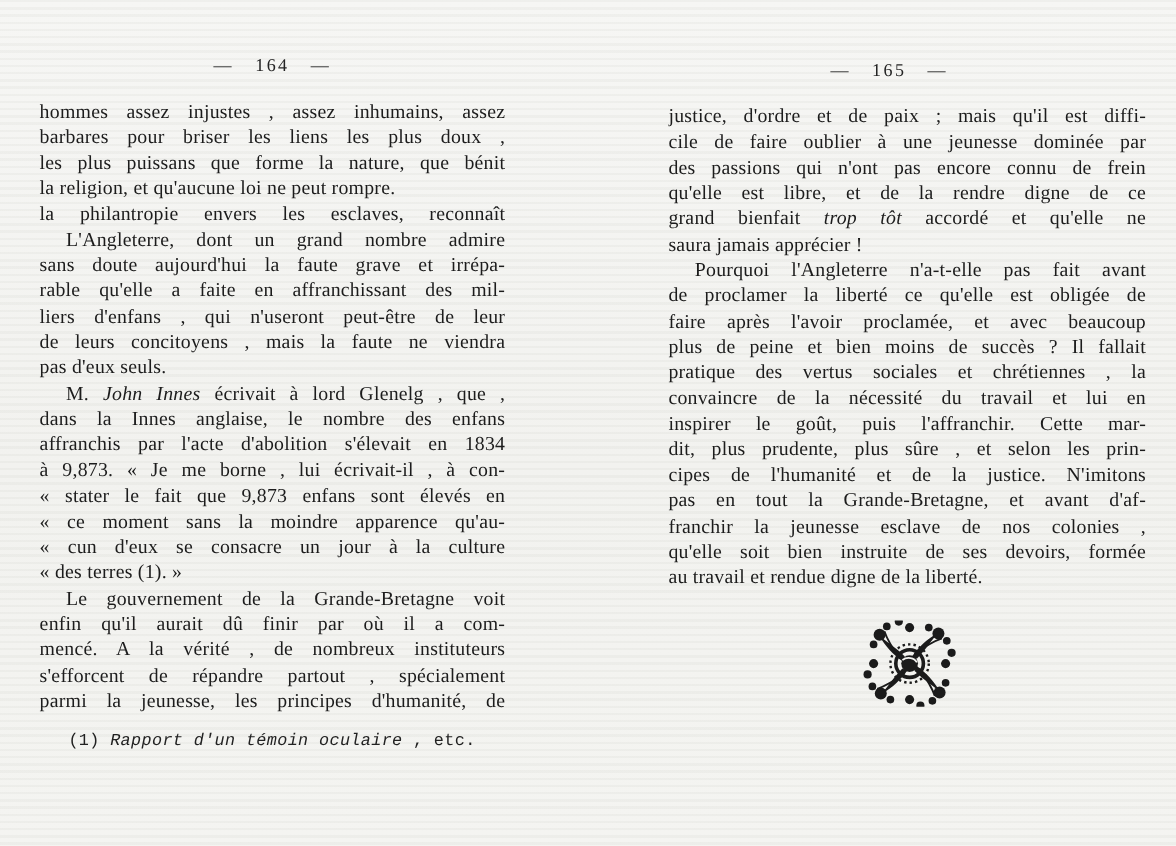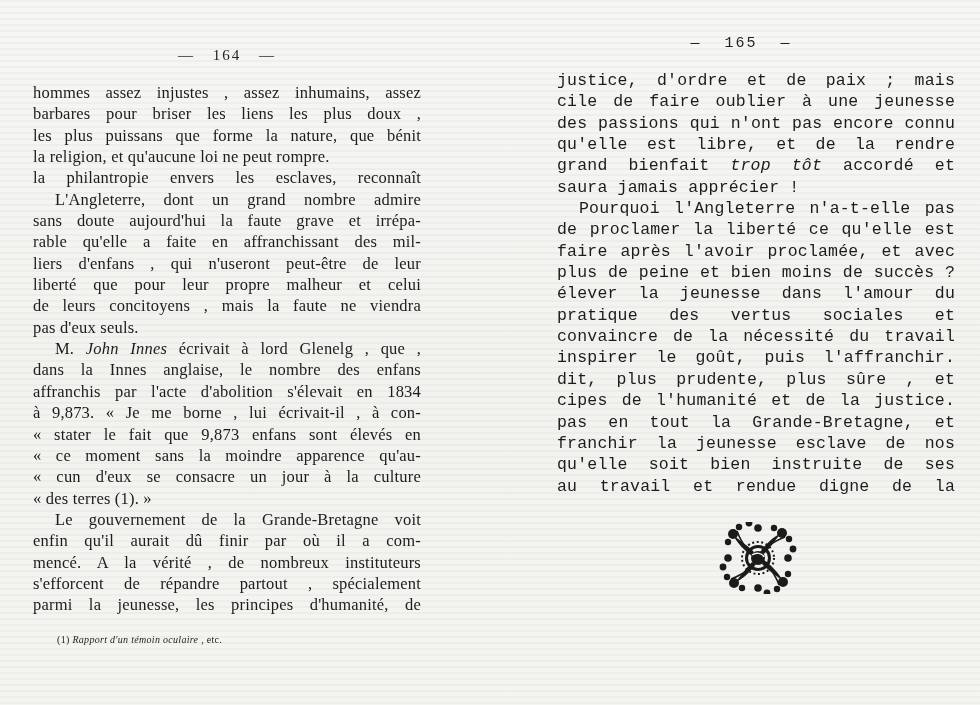--- a/index.html
+++ b/index.html
@@ -6,56 +6,55 @@
   body{
     width:980px;height:705px;position:relative;overflow:hidden;
     background:
       repeating-linear-gradient(180deg, rgba(196,198,190,0.14) 0 2px, rgba(255,255,255,0) 2px 6px),
       linear-gradient(180deg,#f6f6f4 0%,#f2f2ef 55%,#f4f4f1 100%);
     font-family:"Liberation Serif","DejaVu Serif",serif;
     color:#1c1c1c;
   }
   .page{position:absolute;}
   #page-left{left:33px;top:46px;width:388px;}
-  #page-right{left:557px;top:34px;width:398px;font-family:Liberation Mono, monospace;}
+  #page-right{left:557px;top:50px;width:398px;}
   .pg-header{
     text-align:center;font-size:15px;line-height:19px;
     letter-spacing:2px;word-spacing:12px;margin-bottom:17px;color:#242424;
   }
   #page-right .pg-header{position:relative;left:-15px;}
   .line{
     font-size:16.5px;line-height:21.35px;height:21.35px;
     text-align:justify;text-align-last:justify;
     letter-spacing:0.2px;overflow:hidden;
   }
   .line.par-end{text-align-last:left;}
   .line.indent{padding-left:22px;}
   .footnote{
     margin-top:15px;padding-left:24px;
-    font-size:10px;line-height:18px;letter-spacing:0.3px;color:#222;
+    font-size:14px;line-height:18px;letter-spacing:0.3px;color:#222;font-family:Liberation Mono, monospace;
   }
   .ornament{margin-top:25px;margin-left:161px;width:80px;height:72px;}
   .ornament svg{display:block;}
 </style>
 </head>
 <body>
 
 <div class="page" id="page-left">
   <div class="pg-header">— 164 —</div>
   <div>
       <div class="line"><span>hommes assez injustes , assez inhumains, assez</span></div>
       <div class="line"><span>barbares pour briser les liens les plus doux ,</span></div>
       <div class="line"><span>les plus puissans que forme la nature, que bénit</span></div>
       <div class="line par-end"><span>la religion, et qu'aucune loi ne peut rompre.</span></div>
       <div class="line"><span>la philantropie envers les esclaves, reconnaît</span></div>
       <div class="line indent"><span>L'Angleterre, dont un grand nombre admire</span></div>
       <div class="line"><span>sans doute aujourd'hui la faute grave et irrépa-</span></div>
       <div class="line"><span>rable qu'elle a faite en affranchissant des mil-</span></div>
       <div class="line"><span>liers d'enfans , qui n'useront peut-être de leur</span></div>
-      <div class="line"><span>liberté que pour leur propre malheur et celui</span></div>
       <div class="line"><span>de leurs concitoyens , mais la faute ne viendra</span></div>
       <div class="line par-end"><span>pas d'eux seuls.</span></div>
       <div class="line indent"><span>M. </span><i>John Innes</i><span> écrivait à lord Glenelg , que ,</span></div>
       <div class="line"><span>dans la Innes anglaise, le nombre des enfans</span></div>
       <div class="line"><span>affranchis par l'acte d'abolition s'élevait en 1834</span></div>
       <div class="line"><span>à 9,873. « Je me borne , lui écrivait-il , à con-</span></div>
       <div class="line"><span>« stater le fait que 9,873 enfans sont élevés en</span></div>
       <div class="line"><span>« ce moment sans la moindre apparence qu'au-</span></div>
       <div class="line"><span>« cun d'eux se consacre un jour à la culture</span></div>
       <div class="line par-end"><span>« des terres (1). »</span></div>
@@ -74,21 +73,20 @@
       <div class="line"><span>justice, d'ordre et de paix ; mais qu'il est diffi-</span></div>
       <div class="line"><span>cile de faire oublier à une jeunesse dominée par</span></div>
       <div class="line"><span>des passions qui n'ont pas encore connu de frein</span></div>
       <div class="line"><span>qu'elle est libre, et de la rendre digne de ce</span></div>
       <div class="line"><span>grand bienfait </span><i>trop tôt</i><span> accordé et qu'elle ne</span></div>
       <div class="line par-end"><span>saura jamais apprécier !</span></div>
       <div class="line indent"><span>Pourquoi l'Angleterre n'a-t-elle pas fait avant</span></div>
       <div class="line"><span>de proclamer la liberté ce qu'elle est obligée de</span></div>
       <div class="line"><span>faire après l'avoir proclamée, et avec beaucoup</span></div>
       <div class="line"><span>plus de peine et bien moins de succès ? Il fallait</span></div>
-      <div class="line"><span>élever la jeunesse dans l'amour du bien, dans la</span></div>
       <div class="line"><span>pratique des vertus sociales et chrétiennes , la</span></div>
       <div class="line"><span>convaincre de la nécessité du travail et lui en</span></div>
       <div class="line"><span>inspirer le goût, puis l'affranchir. Cette mar-</span></div>
       <div class="line"><span>dit, plus prudente, plus sûre , et selon les prin-</span></div>
       <div class="line"><span>cipes de l'humanité et de la justice. N'imitons</span></div>
       <div class="line"><span>pas en tout la Grande-Bretagne, et avant d'af-</span></div>
       <div class="line"><span>franchir la jeunesse esclave de nos colonies ,</span></div>
       <div class="line"><span>qu'elle soit bien instruite de ses devoirs, formée</span></div>
       <div class="line par-end"><span>au travail et rendue digne de la liberté.</span></div>
     </div>

